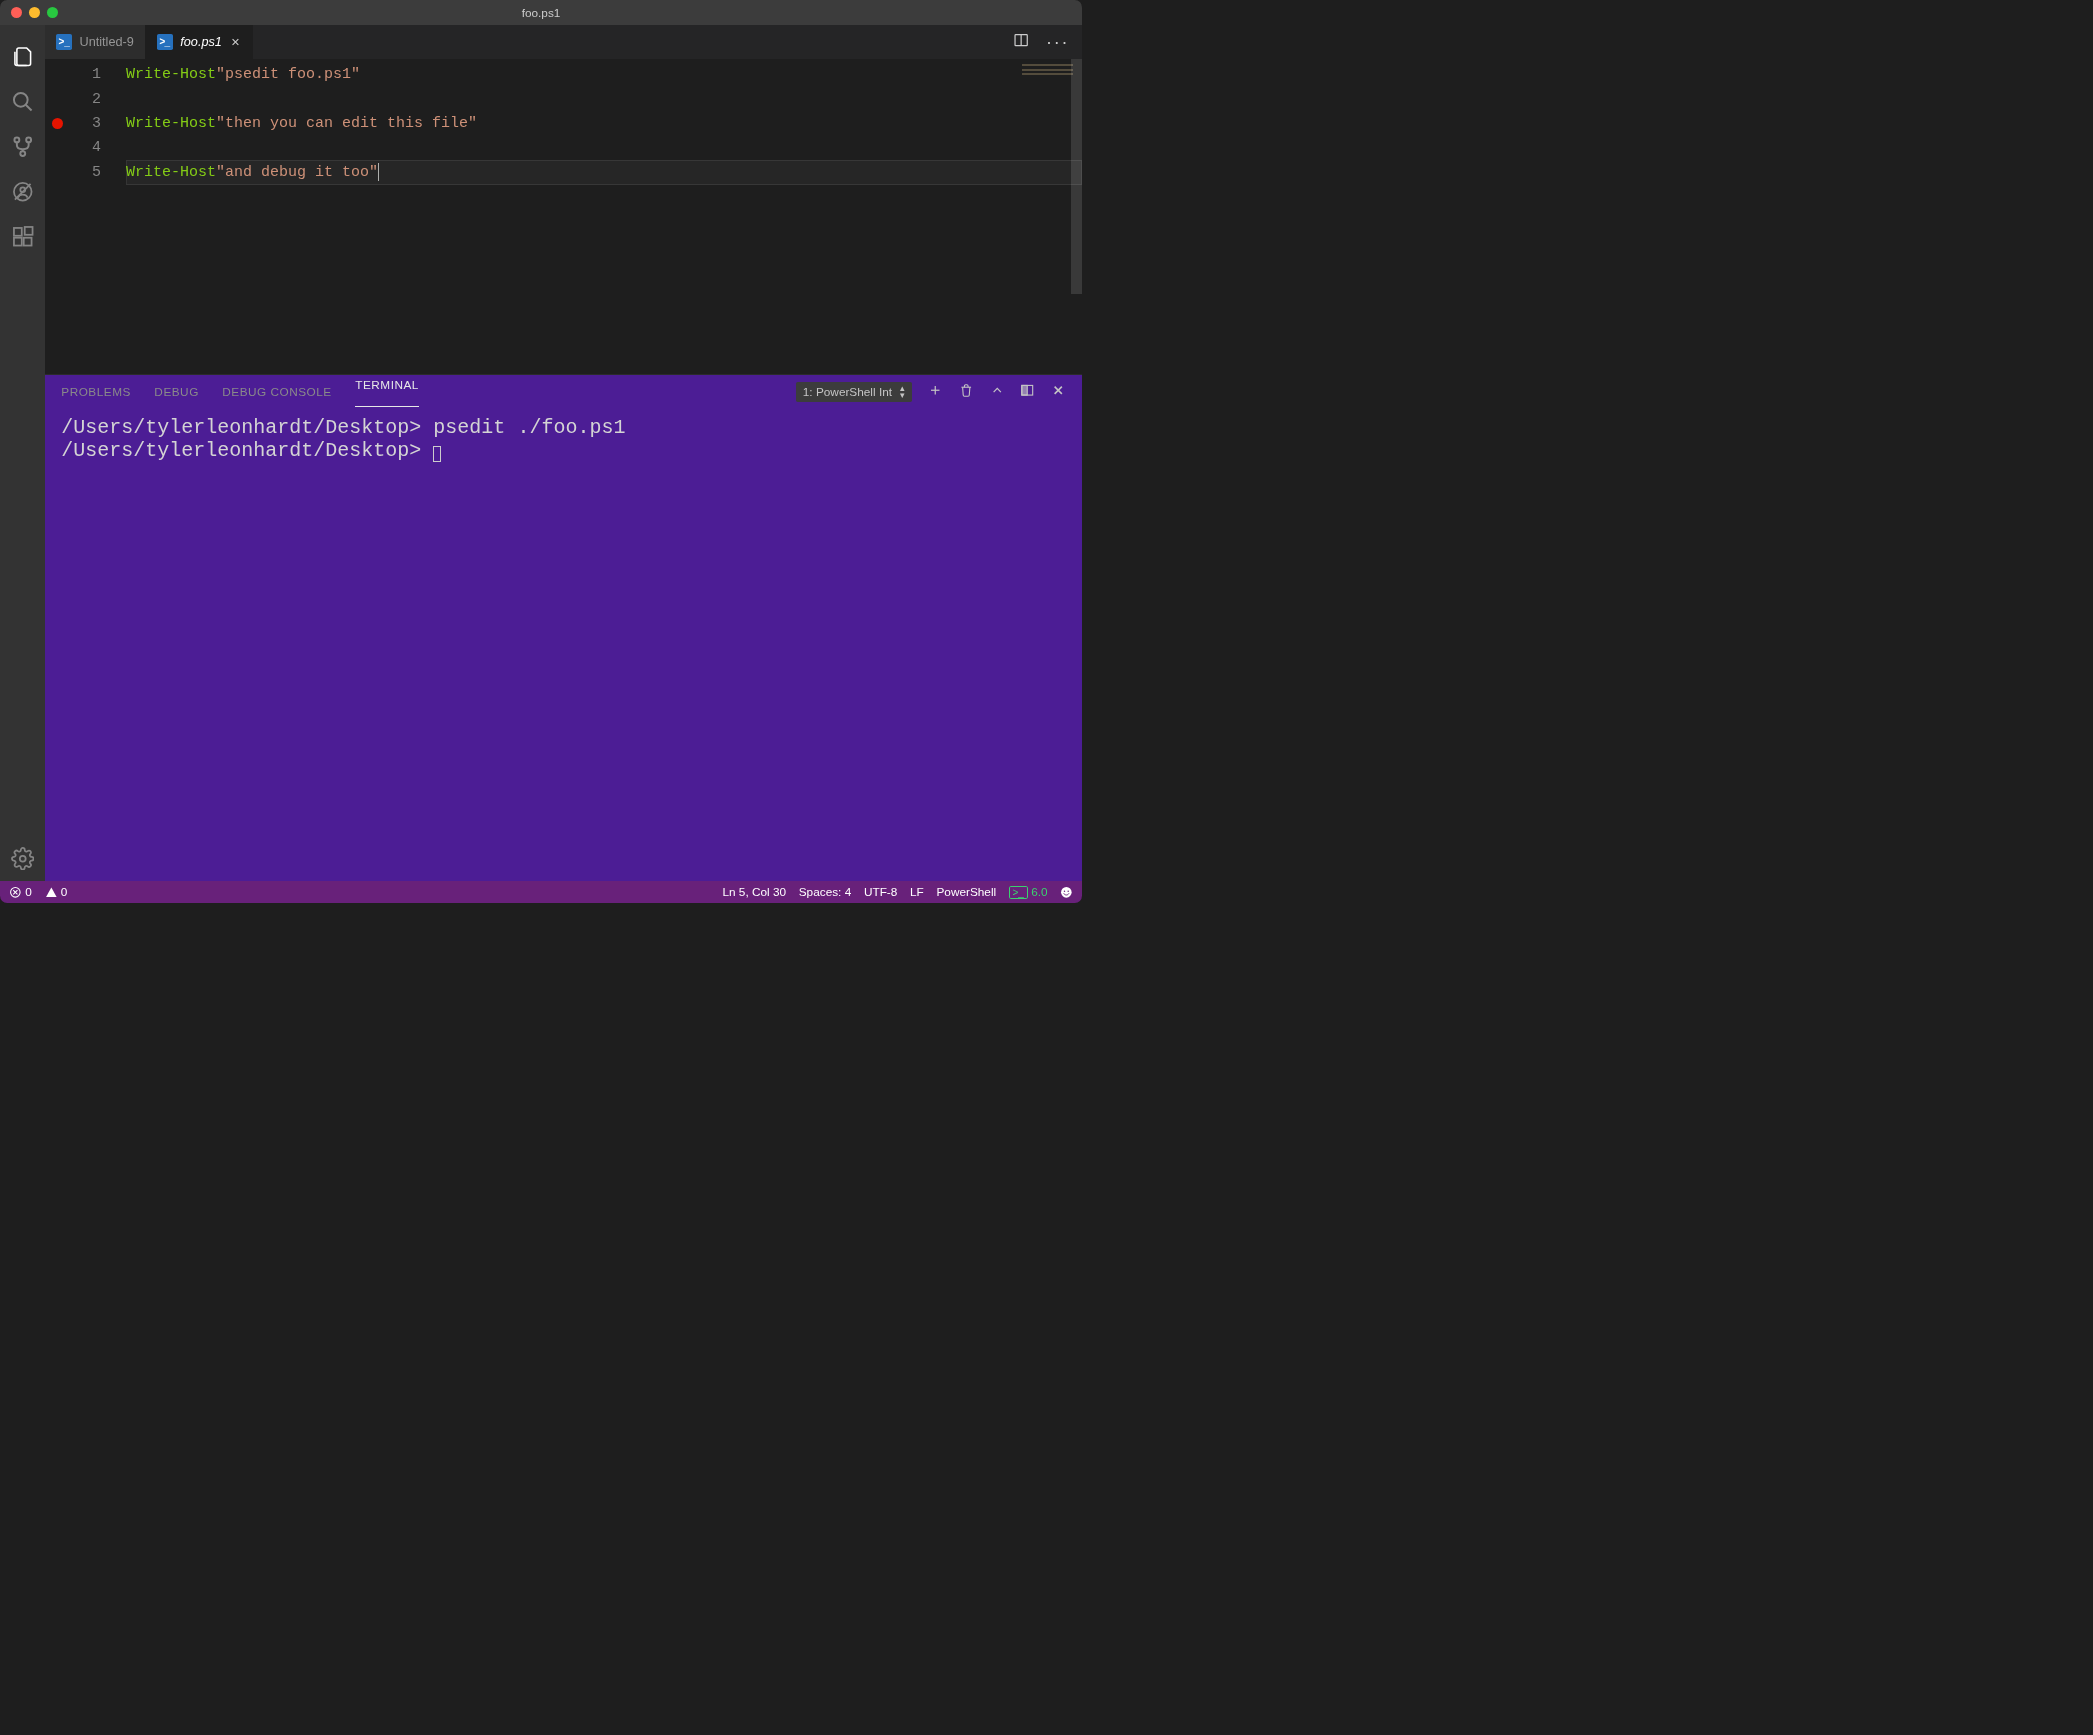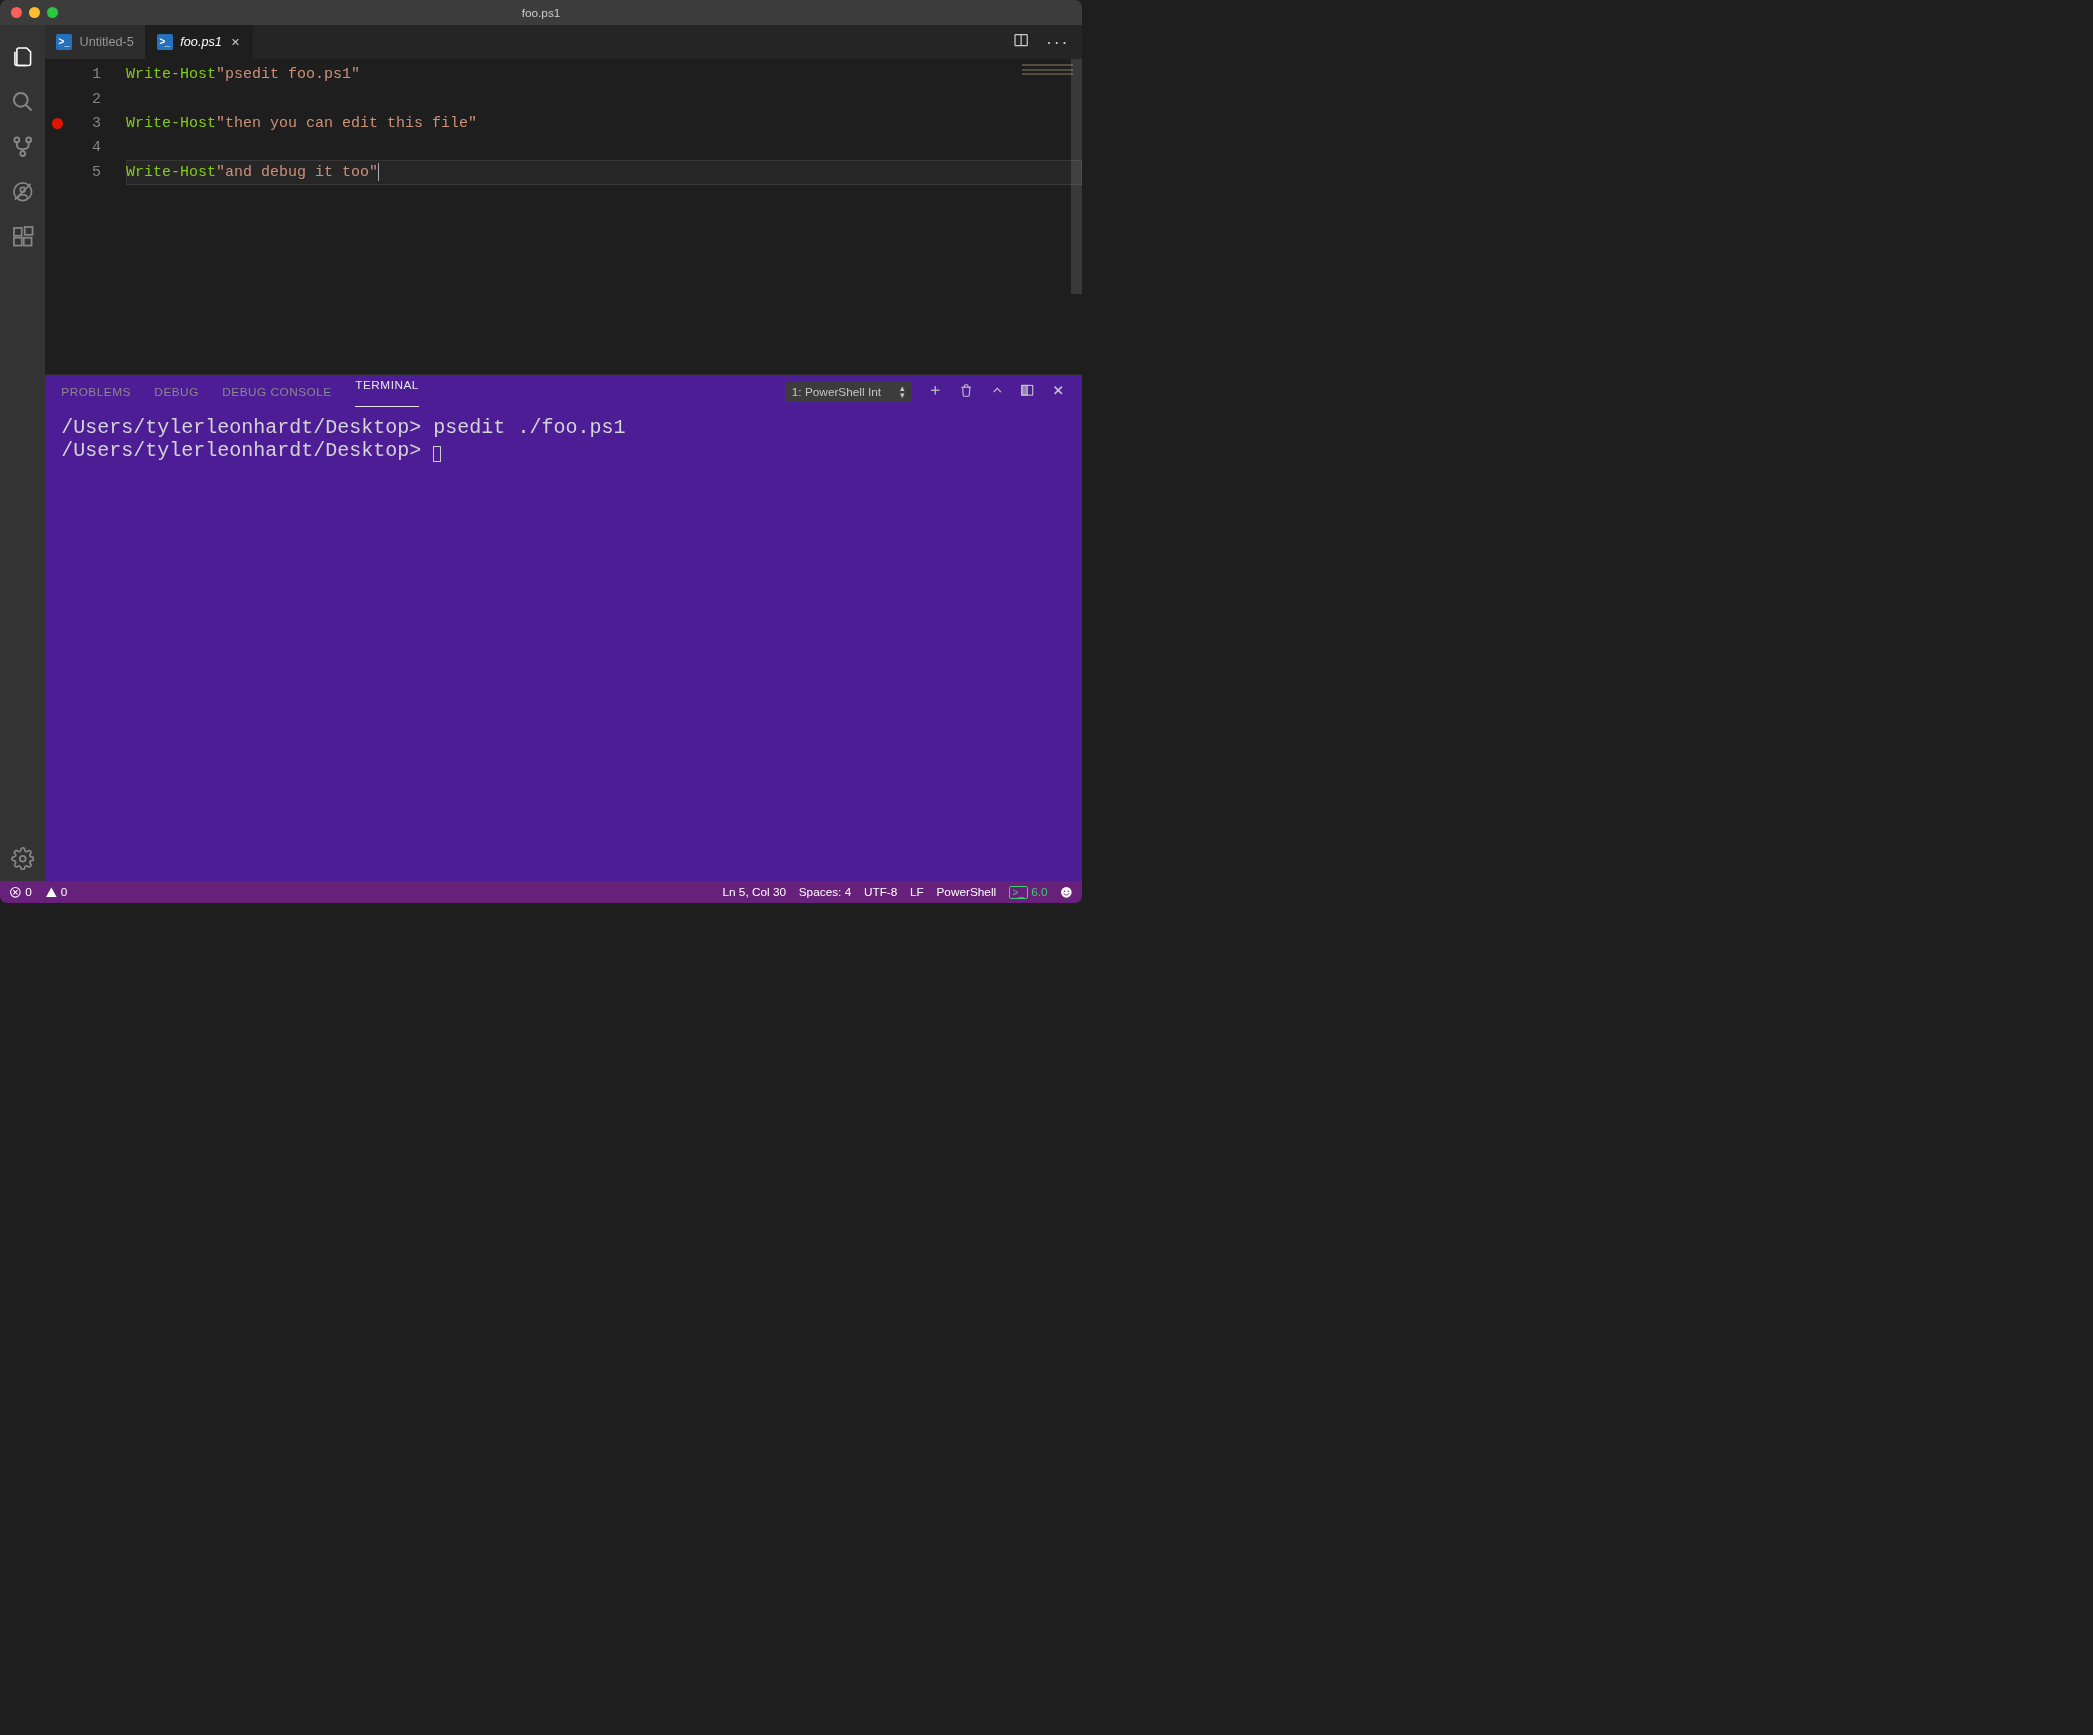--- a/index.html
+++ b/index.html
@@ -221,21 +221,21 @@
     display: flex;
     align-items: center;
     gap: 16.3px;
     color: #c5c5c5;
   }
   .term-select {
     background: #3c3c3c;
     padding: 2.7px 7.2px;
     border-radius: 1.8px;
     font-size: 11.8px;
-    display: flex; align-items: center; gap: 19px;
+    display: flex; align-items: center; gap: 8px;
   }
   .term-select .updown { font-size: 9px; line-height: 7.2px; }
   .panel-actions svg { width: 14.5px; height: 14.5px; }
   .terminal-body {
     flex: 1;
     padding: 7.2px 16.3px;
     font-family: Menlo, Monaco, "Courier New", monospace;
     font-size: 20px;
     color: #d4d4d4;
     white-space: pre;
@@ -333,21 +333,21 @@
             <path d="M19.4 15a1.7 1.7 0 0 0 .34 1.87l.06.06a2 2 0 1 1-2.83 2.83l-.06-.06a1.7 1.7 0 0 0-1.87-.34 1.7 1.7 0 0 0-1.03 1.56V21a2 2 0 1 1-4 0v-.09A1.7 1.7 0 0 0 9 19.4a1.7 1.7 0 0 0-1.87.34l-.06.06a2 2 0 1 1-2.83-2.83l.06-.06A1.7 1.7 0 0 0 4.6 15a1.7 1.7 0 0 0-1.56-1.03H3a2 2 0 1 1 0-4h.09A1.7 1.7 0 0 0 4.6 9a1.7 1.7 0 0 0-.34-1.87l-.06-.06A2 2 0 1 1 7.03 4.24l.06.06A1.7 1.7 0 0 0 9 4.6a1.7 1.7 0 0 0 1.03-1.56V3a2 2 0 1 1 4 0v.09c0 .68.4 1.29 1.03 1.56a1.7 1.7 0 0 0 1.87-.34l.06-.06a2 2 0 1 1 2.83 2.83l-.06.06A1.7 1.7 0 0 0 19.4 9c.27.63.88 1.03 1.56 1.03H21a2 2 0 1 1 0 4h-.09c-.68 0-1.29.4-1.56 1.03z"></path>
           </svg>
       </div>
     </div>
 
     <div class="content-col">
 
       <div class="tabs-row">
         <div class="tab">
           <span class="ps-icon">&gt;_</span>
-          <span>Untitled-5</span>
+          <span>Untitled-9</span>
         </div>
         <div class="tab active">
           <span class="ps-icon">&gt;_</span>
           <span>foo.ps1</span>
           <span class="close-x">×</span>
         </div>
         <div class="tabs-actions">
           <span>
             <svg viewBox="0 0 24 24" fill="none" stroke="currentColor" stroke-width="1.8">
                 <rect x="3" y="4" width="18" height="16" rx="1"></rect>

